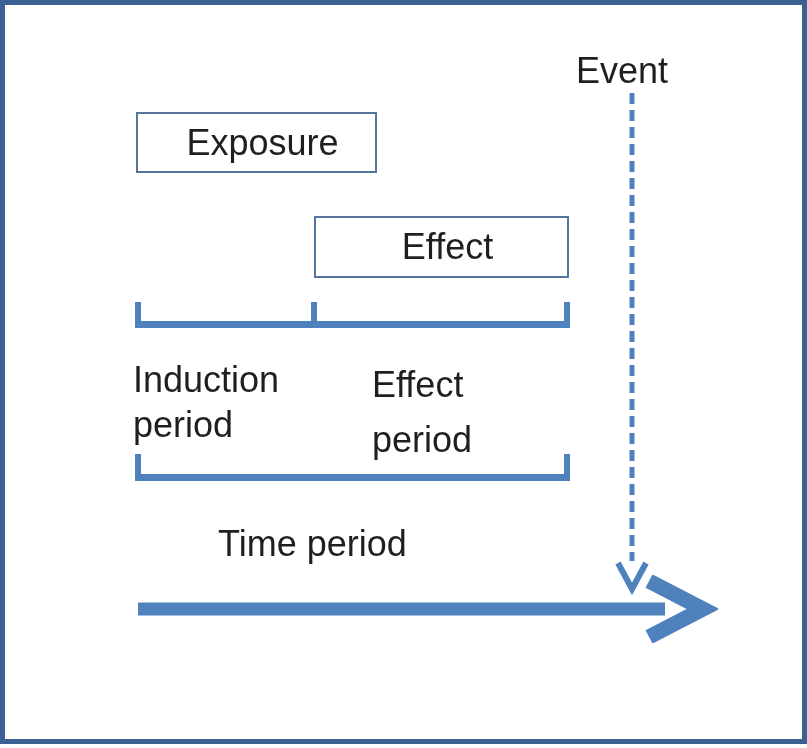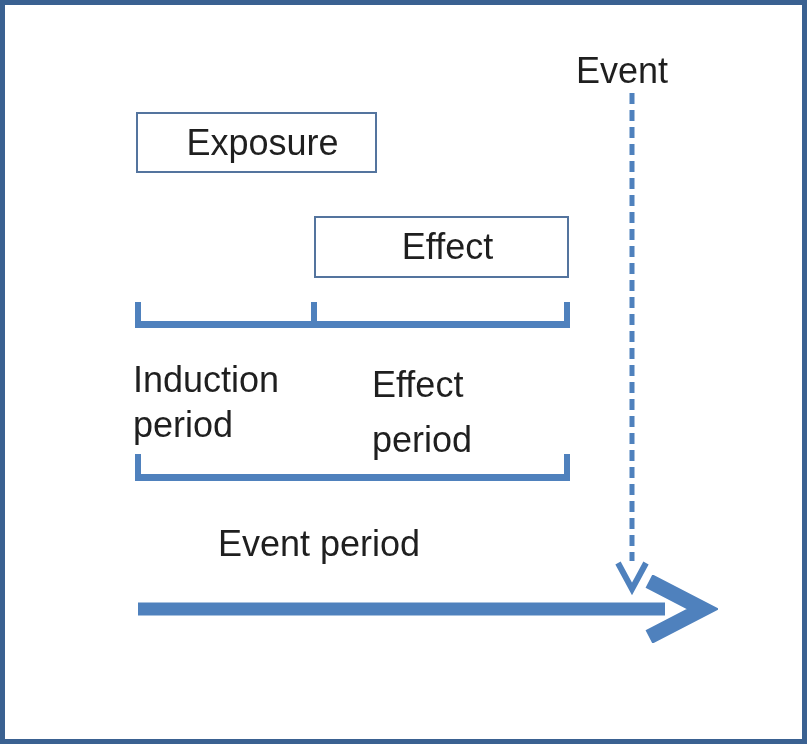--- a/index.html
+++ b/index.html
@@ -99,21 +99,21 @@
   <div class="label label-induction">Induction period</div>
 
   <div class="label label-effect-period">Effect period</div>
 
   <div class="bracket bracket-lower">
     <span class="tick tick-left"></span>
     <span class="tick tick-right"></span>
     <span class="bar"></span>
   </div>
 
-  <div class="label label-risk">Event period</div>
+  <div class="label label-risk">Time period</div>
 
   <svg class="arrow-svg time-arrow" width="585" height="68" viewBox="0 0 585 68">
     <line x1="5" y1="34" x2="532" y2="34" stroke="currentColor" stroke-width="13"></line>
     <path d="M516,6 L570,34 L516,62" fill="none" stroke="currentColor" stroke-width="15" stroke-linejoin="miter"></path>
   </svg>
 
 
 </div>
 
 </body></html>

